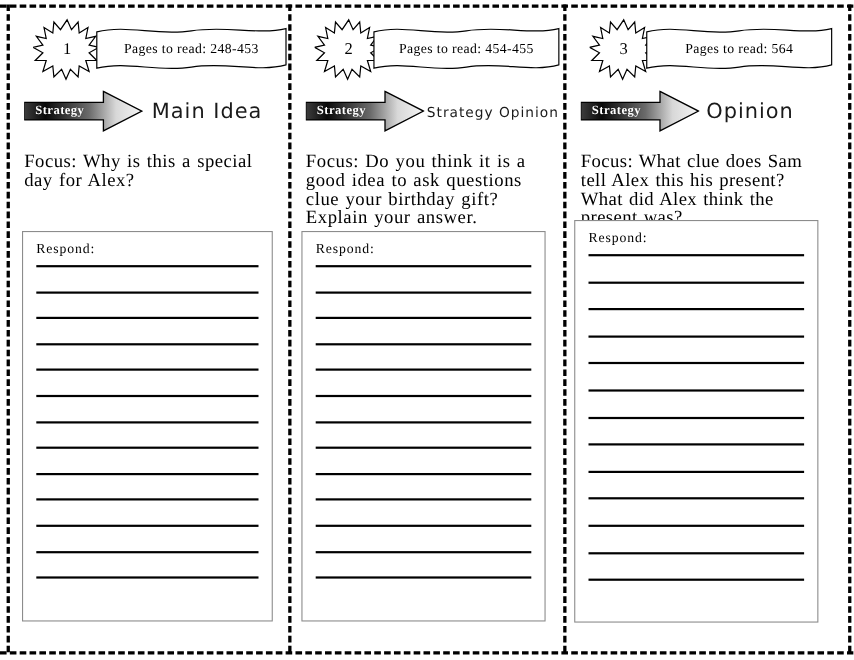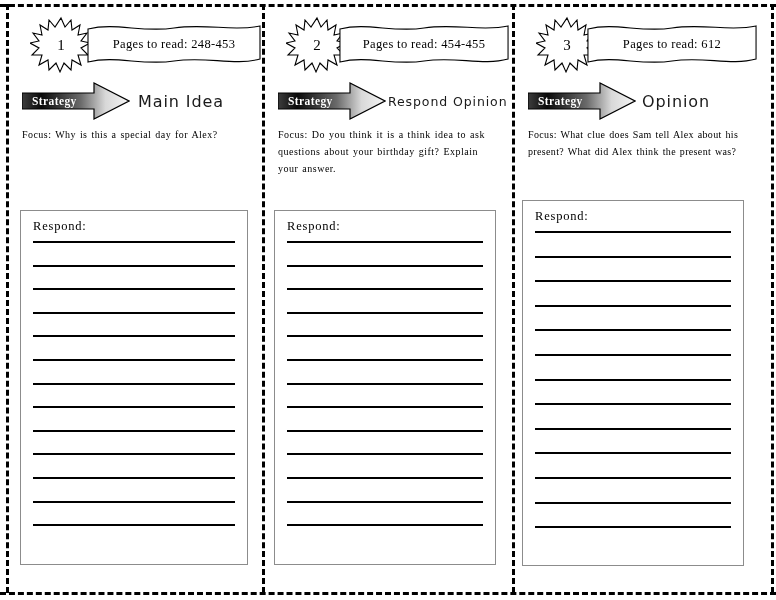--- a/index.html
+++ b/index.html
@@ -161,34 +161,34 @@
   }
 
   .strategy-name {
     position: absolute;
     left: 118px;
     top: 0;
     height: 38px;
     display: flex;
     align-items: center;
     font-family: "DejaVu Sans", "Liberation Sans", sans-serif;
-    font-size: 16px;
+    font-size: 19px;
     font-weight: 400;
     letter-spacing: 0.9px;
     color: #1a1a1a;
     white-space: nowrap;
   }
   .panel.p2 .strategy-name { left: 112px; font-size: 12.5px; }
   .panel.p3 .strategy-name { left: 116px; }
 
   
   .focus {
-    margin-top: 6px;
-    font-family: "Liberation Serif", "DejaVu Serif", serif;
-    font-size: 10px;
+    margin-top: 18px;
+    font-family: "Liberation Serif", "DejaVu Serif", serif;
+    font-size: 17px;
     line-height: 17px;
     letter-spacing: 0.45px;
     word-spacing: 1px;
     color: #000;
     padding-right: 4px;
   }
   .panel.p1 .focus { padding-left: 2px; }
   .panel.p2 .focus { padding-left: 2px; letter-spacing: 0.5px; }
   .panel.p3 .focus { padding-left: 2px; letter-spacing: 0.35px; }
 
@@ -324,24 +324,24 @@
                 <stop offset="18%" stop-color="#0a0a0a"></stop>
                 <stop offset="55%" stop-color="#6b6b6b"></stop>
                 <stop offset="78%" stop-color="#d8d8d8"></stop>
                 <stop offset="100%" stop-color="#f5f5f5"></stop>
               </linearGradient>
             </defs>
             <path fill="url(#ag2)" stroke="#000000" stroke-width="1.2" d="M0,11 L72,11 L72,1 L107,19 L72,37 L72,27 L0,27 Z"></path>
           </svg>
           <div class="arrow-label">Strategy</div>
         </div>
-        <div class="strategy-name">Respond Opinion</div>
-      </div>
-
-      <div class="focus">Focus:  Do you think it is a think idea to ask questions about your birthday gift?  Explain your answer.</div>
+        <div class="strategy-name">Strategy Opinion</div>
+      </div>
+
+      <div class="focus">Focus:  Do you think it is a good idea to ask questions clue your birthday gift?  Explain your answer.</div>
 
       <div class="respond-box">
         <div class="respond-label">Respond:</div>
         <div class="lines">
             <div class="write-line"></div>
             <div class="write-line"></div>
             <div class="write-line"></div>
             <div class="write-line"></div>
             <div class="write-line"></div>
             <div class="write-line"></div>
@@ -366,21 +366,21 @@
           <svg viewBox="0 0 62 58" xmlns="http://www.w3.org/2000/svg">
             <polygon fill="#ffffff" stroke="#000000" stroke-width="1.1" points="31,2 35,11 41,4 42,14 50,9 48,19 57,17 51,25 60,27 51,32 58,39 48,39 51,49 42,44 41,54 34,47 30,56 26,47 19,54 18,44 9,49 12,39 2,39 9,32 0,27 9,25 3,17 12,19 10,9 18,14 19,4 25,11"></polygon>
           </svg>
           <div class="burst-num">3</div>
         </div>
 
         <div class="banner">
           <svg viewBox="0 0 176 44" preserveAspectRatio="none" xmlns="http://www.w3.org/2000/svg">
             <path fill="#ffffff" stroke="#000000" stroke-width="1.1" d="M2,7 C30,0 56,11 88,6 C120,1 148,10 174,4 L174,37 C148,44 120,34 88,39 C56,44 30,33 2,40 Z"></path>
           </svg>
-          <div class="banner-text">Pages to read:  612</div>
+          <div class="banner-text">Pages to read:  564</div>
         </div>
       </div>
 
       <div class="strategy-row">
         <div class="arrow">
           <svg viewBox="0 0 108 38" xmlns="http://www.w3.org/2000/svg">
             <defs>
               <linearGradient id="ag3" x1="0" y1="0" x2="1" y2="0">
                 <stop offset="0%" stop-color="#3d3d3d"></stop>
                 <stop offset="18%" stop-color="#0a0a0a"></stop>
@@ -389,21 +389,21 @@
                 <stop offset="100%" stop-color="#f5f5f5"></stop>
               </linearGradient>
             </defs>
             <path fill="url(#ag3)" stroke="#000000" stroke-width="1.2" d="M0,11 L72,11 L72,1 L107,19 L72,37 L72,27 L0,27 Z"></path>
           </svg>
           <div class="arrow-label">Strategy</div>
         </div>
         <div class="strategy-name">Opinion</div>
       </div>
 
-      <div class="focus">Focus:  What clue does Sam tell Alex about his present?  What did Alex think the present was?</div>
+      <div class="focus">Focus:  What clue does Sam tell Alex this his present?  What did Alex think the present was?</div>
 
       <div class="respond-box">
         <div class="respond-label">Respond:</div>
         <div class="lines">
             <div class="write-line"></div>
             <div class="write-line"></div>
             <div class="write-line"></div>
             <div class="write-line"></div>
             <div class="write-line"></div>
             <div class="write-line"></div>

